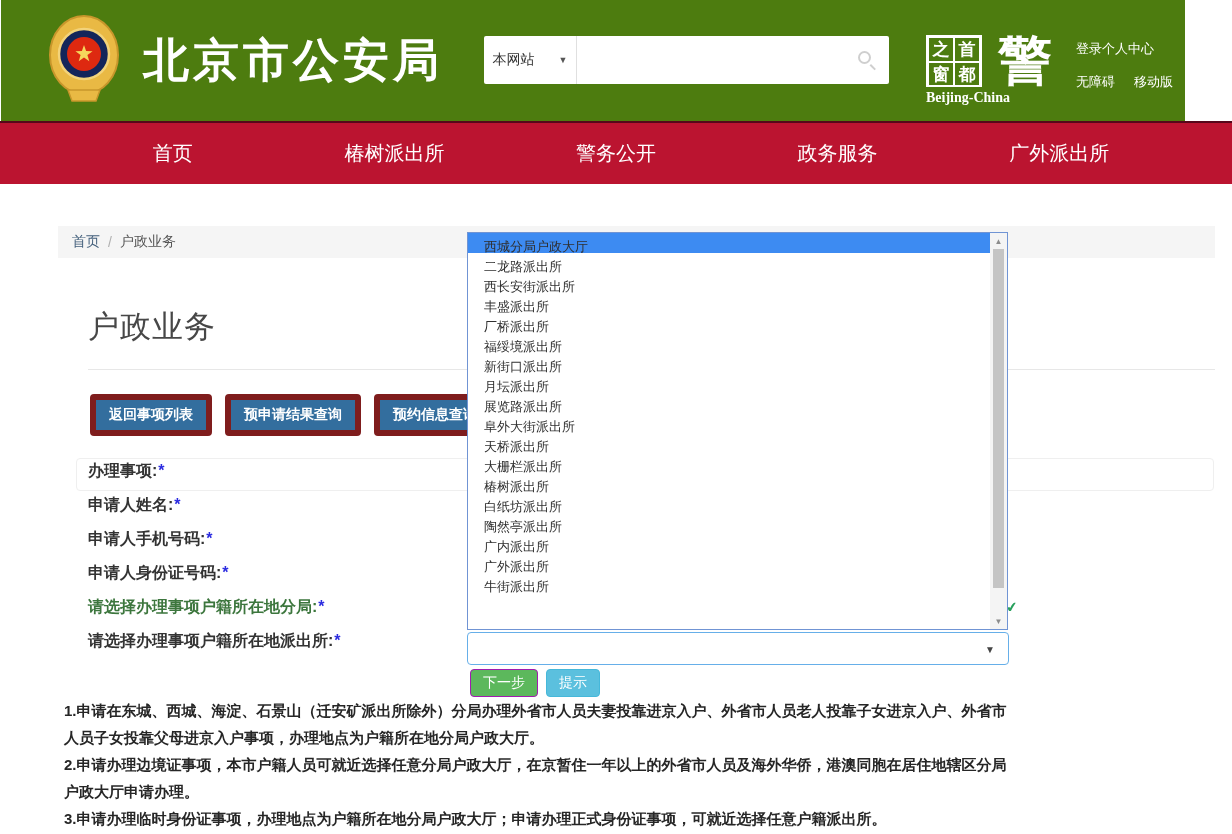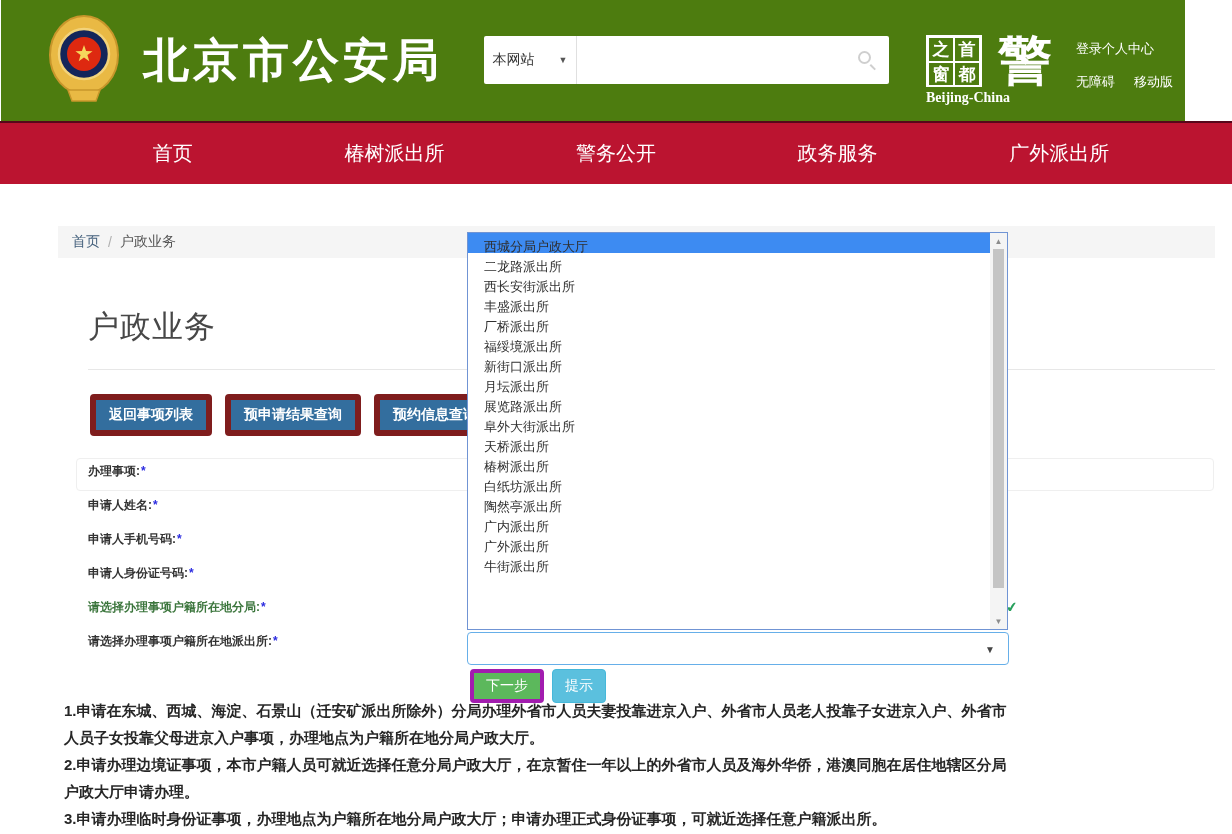--- a/index.html
+++ b/index.html
@@ -45,31 +45,31 @@
   
   .page-title { position:absolute; left:88px; top:306px; font-size:31px; color:#474747; font-weight:500; letter-spacing:1px; }
   .title-divider { position:absolute; left:88px; top:369px; width:1127px; height:1px; background:#e7e7e7; }
 
   .toolbar { position:absolute; left:90px; top:394px; display:flex; gap:13px; }
   .toolbar button { background:#336e9e; border:6px solid #7f1d1d; color:#fff; font-size:14px; font-weight:bold; padding:6px 13px; border-radius:4px; cursor:pointer; font-family:inherit;text-align:right; }
 
   .row-outline { position:absolute; left:76px; top:458px; width:1138px; height:33px; border:1px solid #efefef; border-radius:4px; background:#fff; }
 
   .field-rows { position:absolute; left:88px; top:454px; width:370px; }
-  .field-row { height:34px; display:flex; align-items:center; font-size:12px; font-weight:bold; color:#333; white-space:nowrap; }
+  .field-row { height:34px; display:flex; align-items:center; font-size:16px; font-weight:bold; color:#333; white-space:nowrap; }
   .field-row .req-star { color:#2b2be0; margin-left:1px; }
   .field-rows div.field-row:nth-of-type(5) .field-label { color:#3c763d; }
 
   .valid-check { position:absolute; left:1006px; top:599px; color:#28a05c; font-size:14px; font-weight:bold; transform:rotate(-8deg); }
 
   .select-closed { position:absolute; left:467px; top:632px; width:542px; height:33px; background:#fff; border:1px solid #66afe9; border-radius:4px; cursor:pointer; }
   .select-closed .caret-down { position:absolute; right:13px; top:12px; color:#444; font-size:10px; }
 
   .action-btns { position:absolute; left:470px; top:669px; display:flex; gap:8px; }
-  .btn-next { background:#5cb85c; border:4px solid #a21caf; }
+  .btn-next { background:#5cb85c; border:1px solid #a21caf; }
   .btn-tip  { background:#5bc0de; border:1px solid #46b8da;text-align:right; }
   .action-btns button { color:#fff; font-size:14px; padding:4px 12px; border-radius:4px; cursor:pointer; font-family:inherit; }
 
   .notes { position:absolute; left:64px; top:697px; width:950px; font-size:15px; font-weight:bold; color:#262626; line-height:27px; }
 
   
   .dropdown-list { position:absolute; left:467px; top:232px; width:541px; height:398px; background:#fff; border:1px solid #7094d4; z-index:20; overflow:hidden; }
   .dd-highlight { position:absolute; left:0; top:0; right:17px; height:20px; background:#3d8bf2; }
   .dd-options { position:absolute; left:0; top:4px; right:17px; }
   .dd-option { height:20px; line-height:20px; padding-left:16px; font-size:13px; color:#2f2f2f; cursor:pointer; white-space:nowrap; }
@@ -230,20 +230,21 @@
 
         <div class="dd-option">月坛派出所</div>
 
         <div class="dd-option">展览路派出所</div>
 
 
         <div class="dd-option">阜外大街派出所</div>
 
         <div class="dd-option">天桥派出所</div>
 
+        <div class="dd-option">大栅栏派出所</div>
 
         <div class="dd-option">椿树派出所</div>
 
         <div class="dd-option">白纸坊派出所</div>
 
         <div class="dd-option">陶然亭派出所</div>
 
         <div class="dd-option">广内派出所</div>
 
         <div class="dd-option">广外派出所</div>

